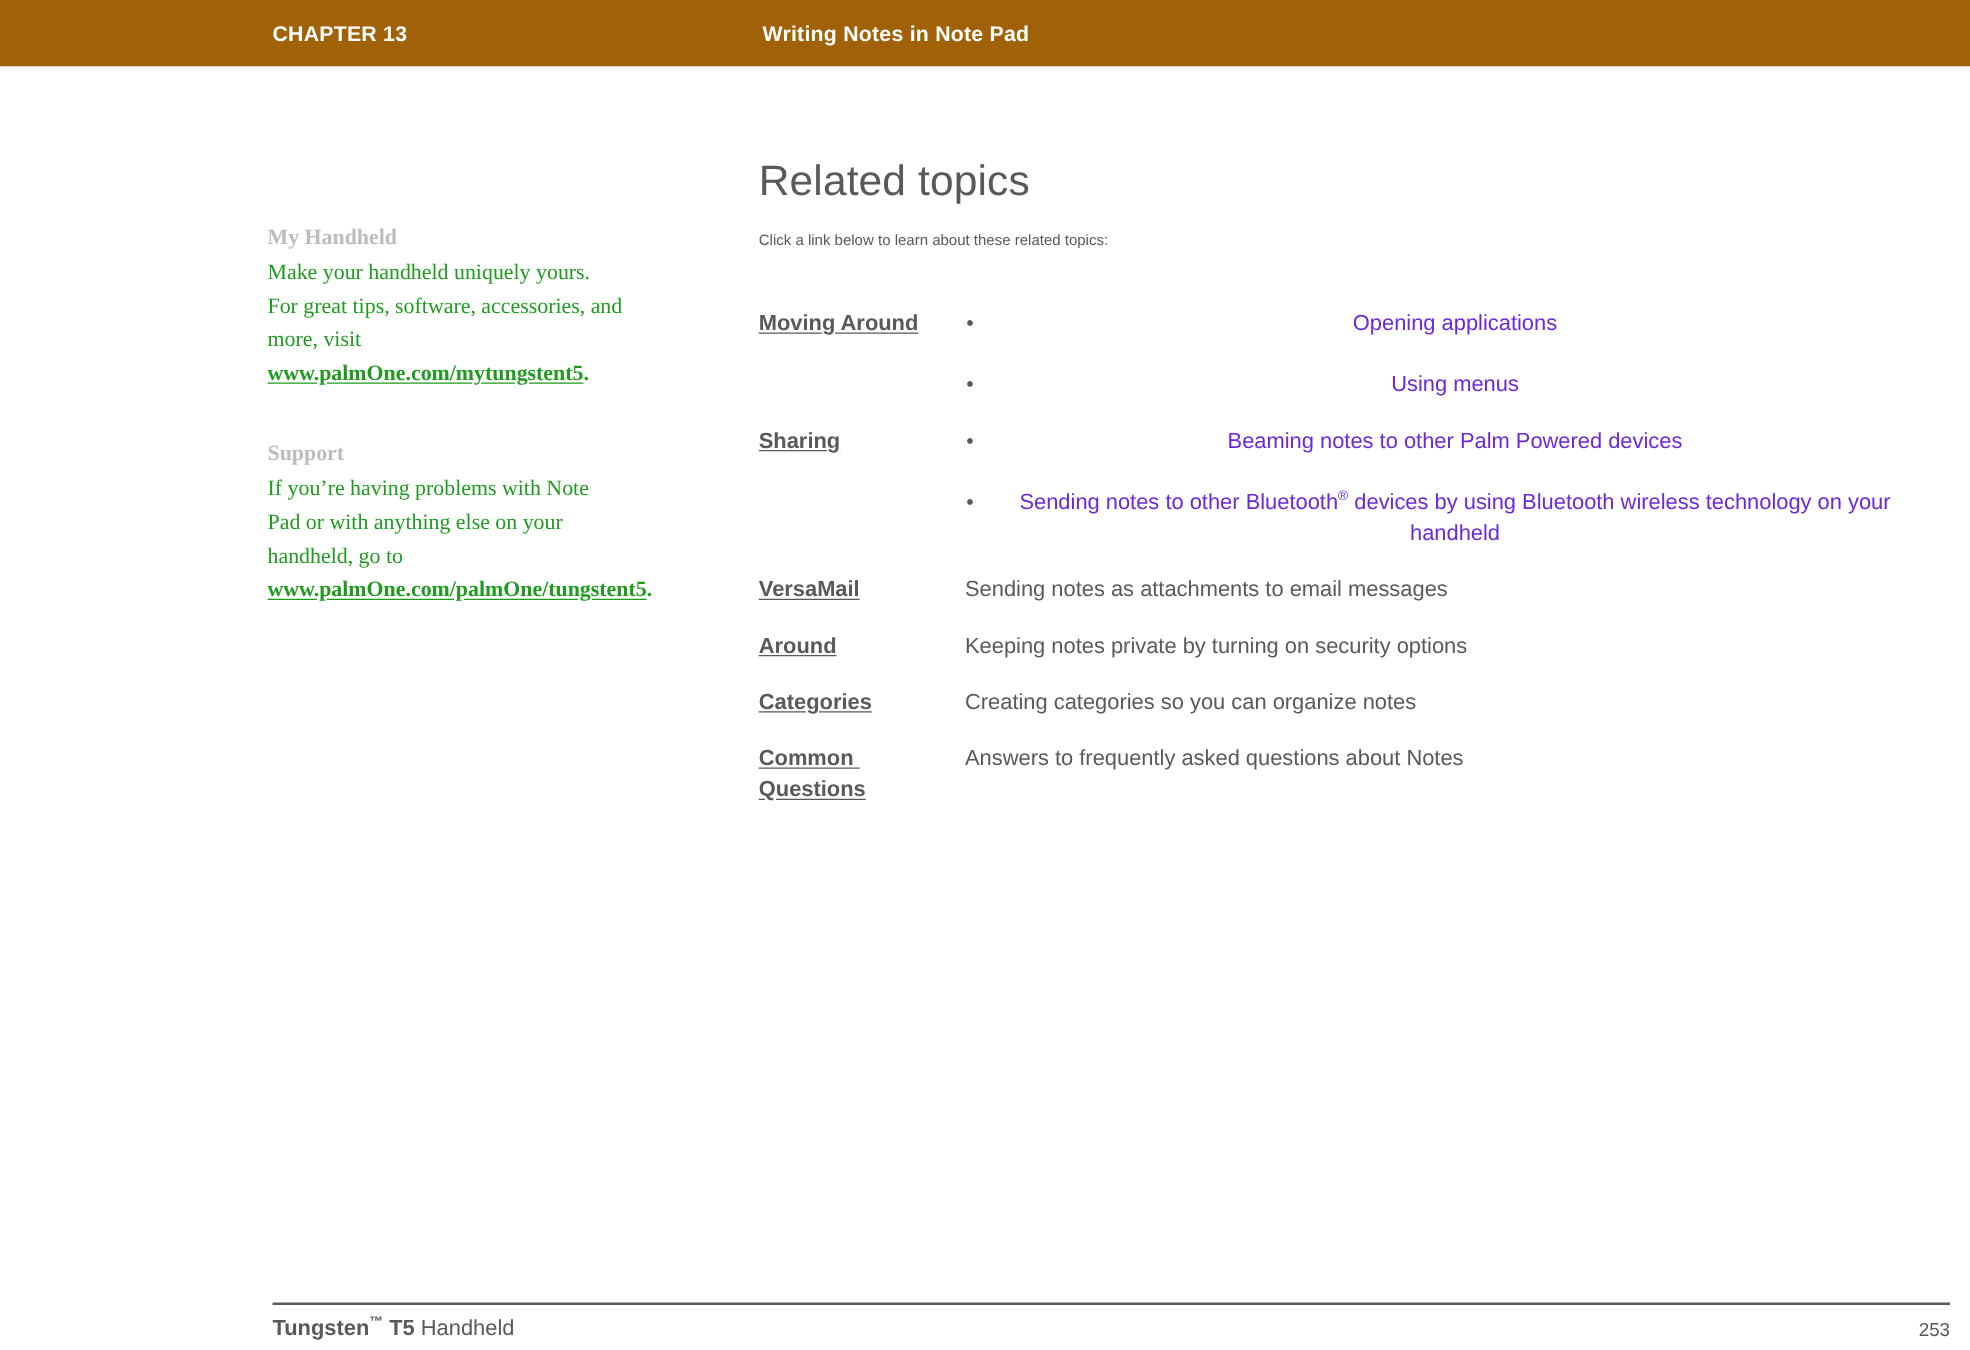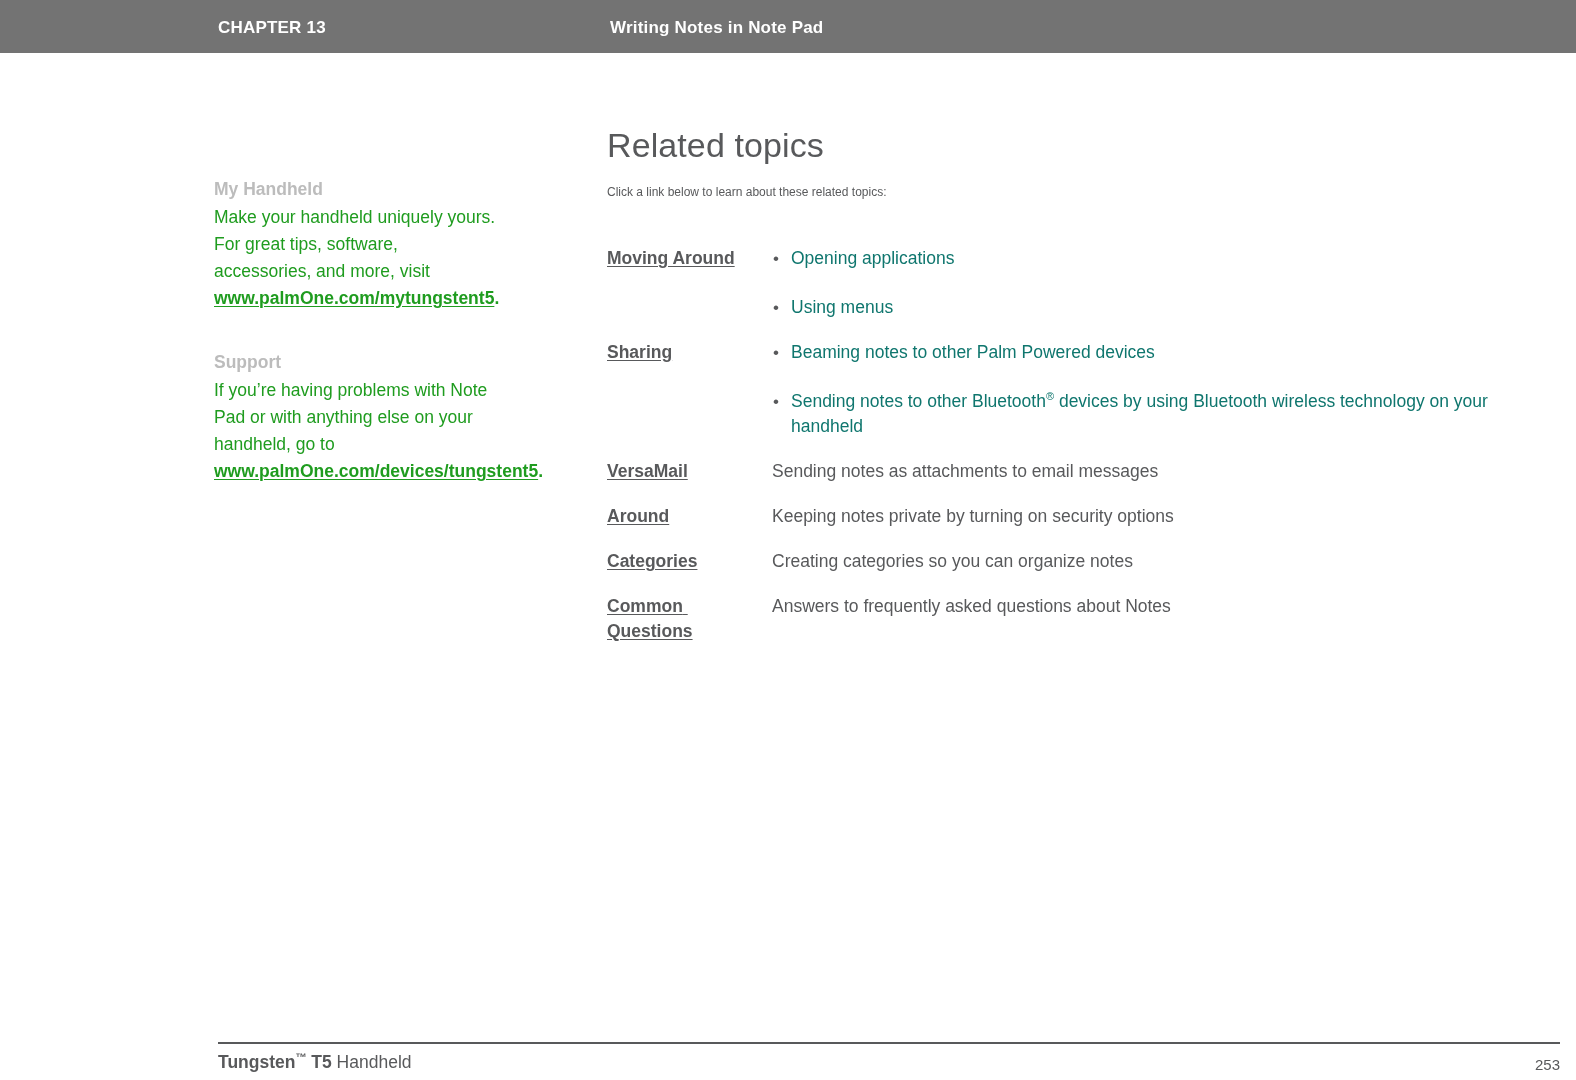--- a/index.html
+++ b/index.html
@@ -16,21 +16,21 @@
     position: relative;
   }
 
   
   .chapter-bar {
     position: absolute;
     left: 0;
     top: 0;
     width: 1576px;
     height: 53px;
-    background: #737373;
+    background: #a16207;
     color: #ffffff;
   }
   .chapter-bar .chapter-label {
     position: absolute;
     left: 218px;
     top: 18px;
     font-size: 17px;
     font-weight: bold;
     letter-spacing: 0.2px;
     white-space: nowrap;
@@ -47,20 +47,21 @@
 
   
   .sidebar {
     position: absolute;
     left: 214px;
     top: 176px;
     width: 285px;
   }
   .side-block {
     margin-bottom: 37px;
+    font-family: Liberation Serif, serif;
   }
   .side-heading {
     font-size: 17.5px;
     font-weight: bold;
     color: #bcbcbc;
     line-height: 27px;
     margin: 0 0 1px 0;
   }
   .side-body {
     font-size: 17.5px;
@@ -137,23 +138,24 @@
   }
   ul.bullets {
     list-style: none;
     margin: 0;
     padding: 0;
   }
   ul.bullets li {
     position: relative;
     padding-left: 19px;
     font-size: 17.5px;
-    color: #0f766e;
+    color: #6d28d9;
     line-height: 25px;
     margin-bottom: 24px;
+    text-align: center;
   }
   ul.bullets li:last-child {
     margin-bottom: 0;
   }
   ul.bullets li::before {
     content: "\2022";
     position: absolute;
     left: 1px;
     top: 0;
     font-size: 17px;
@@ -211,21 +213,21 @@
 
 <div class="sidebar">
 
   <div class="side-block">
     <div class="side-heading">My Handheld</div>
     <div class="side-body"><span>Make your handheld uniquely yours. For great tips, software, accessories, and more, visit </span><a class="side-link">www.palmOne.com/mytungstent5</a><span class="side-period">.</span></div>
   </div>
 
   <div class="side-block">
     <div class="side-heading">Support</div>
-    <div class="side-body"><span>If you’re having problems with Note Pad or with anything else on your handheld, go to </span><a class="side-link">www.palmOne.com/devices/tungstent5</a><span class="side-period">.</span></div>
+    <div class="side-body"><span>If you’re having problems with Note Pad or with anything else on your handheld, go to </span><a class="side-link">www.palmOne.com/palmOne/tungstent5</a><span class="side-period">.</span></div>
   </div>
 
 </div>
 
 <div class="main">
   <h1 class="main-title">Related topics</h1>
   <p class="main-intro">Click a link below to learn about these related topics:</p>
 
   <table class="topics">
     <tbody>

